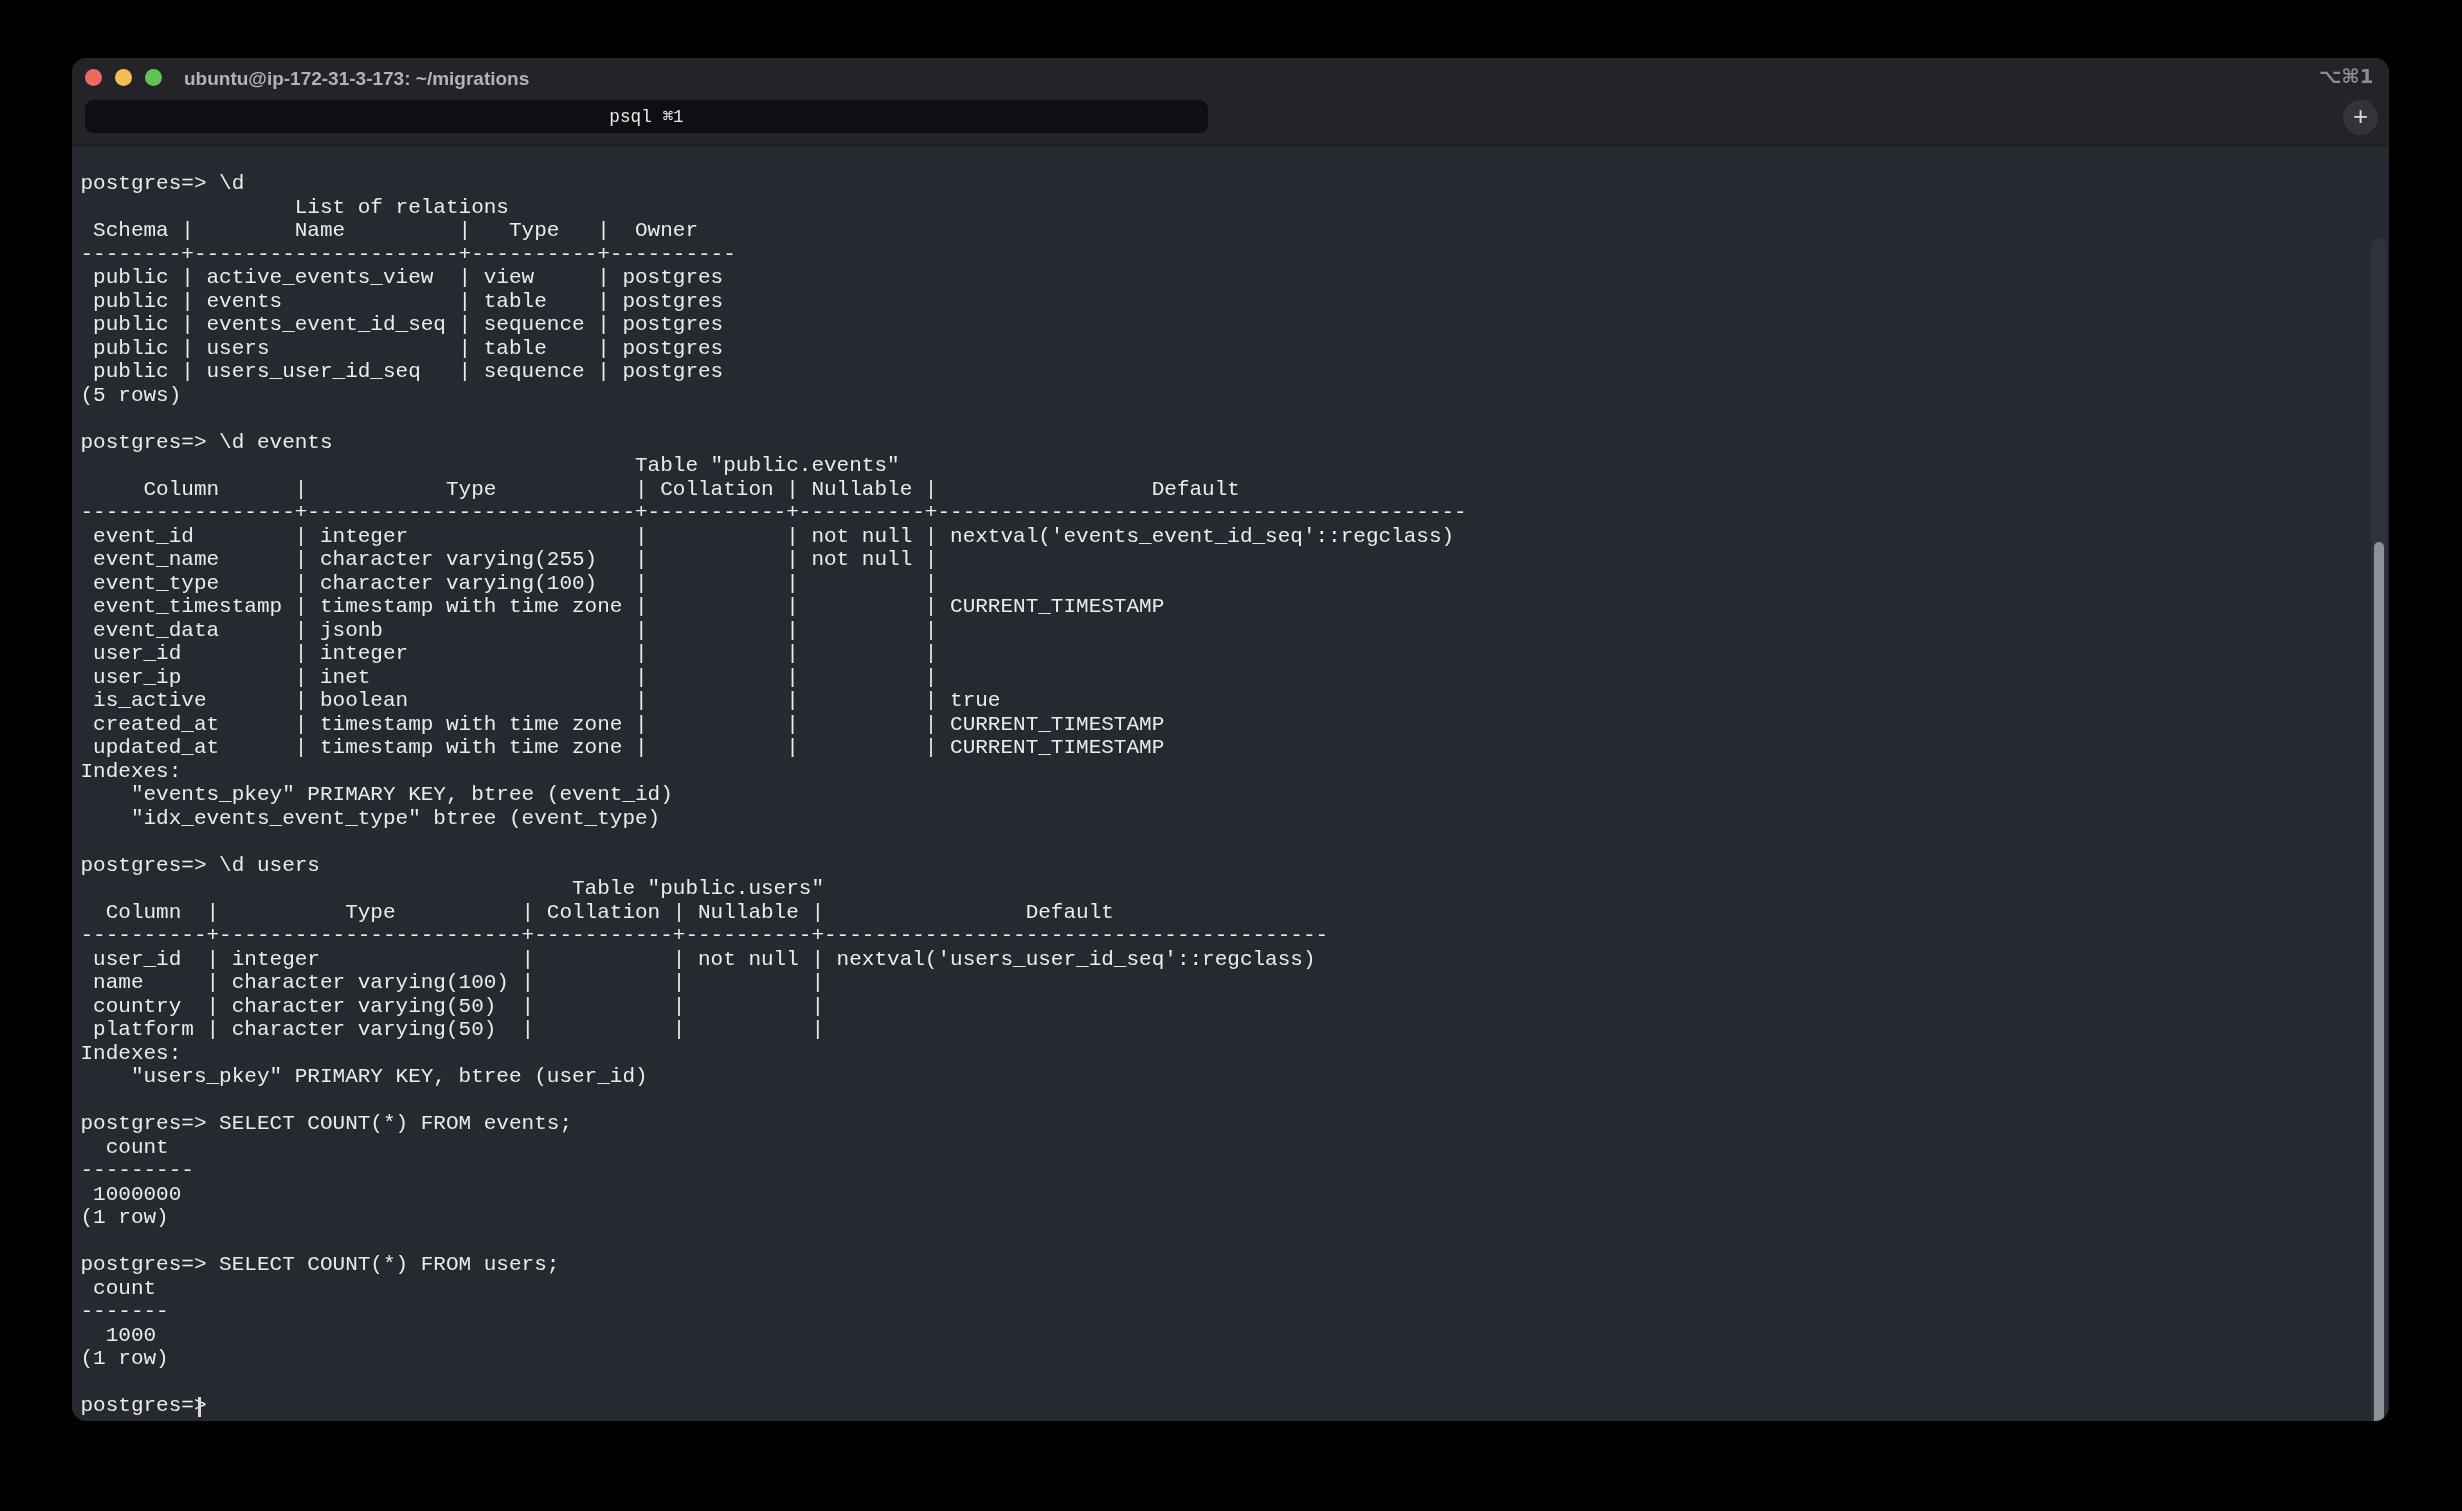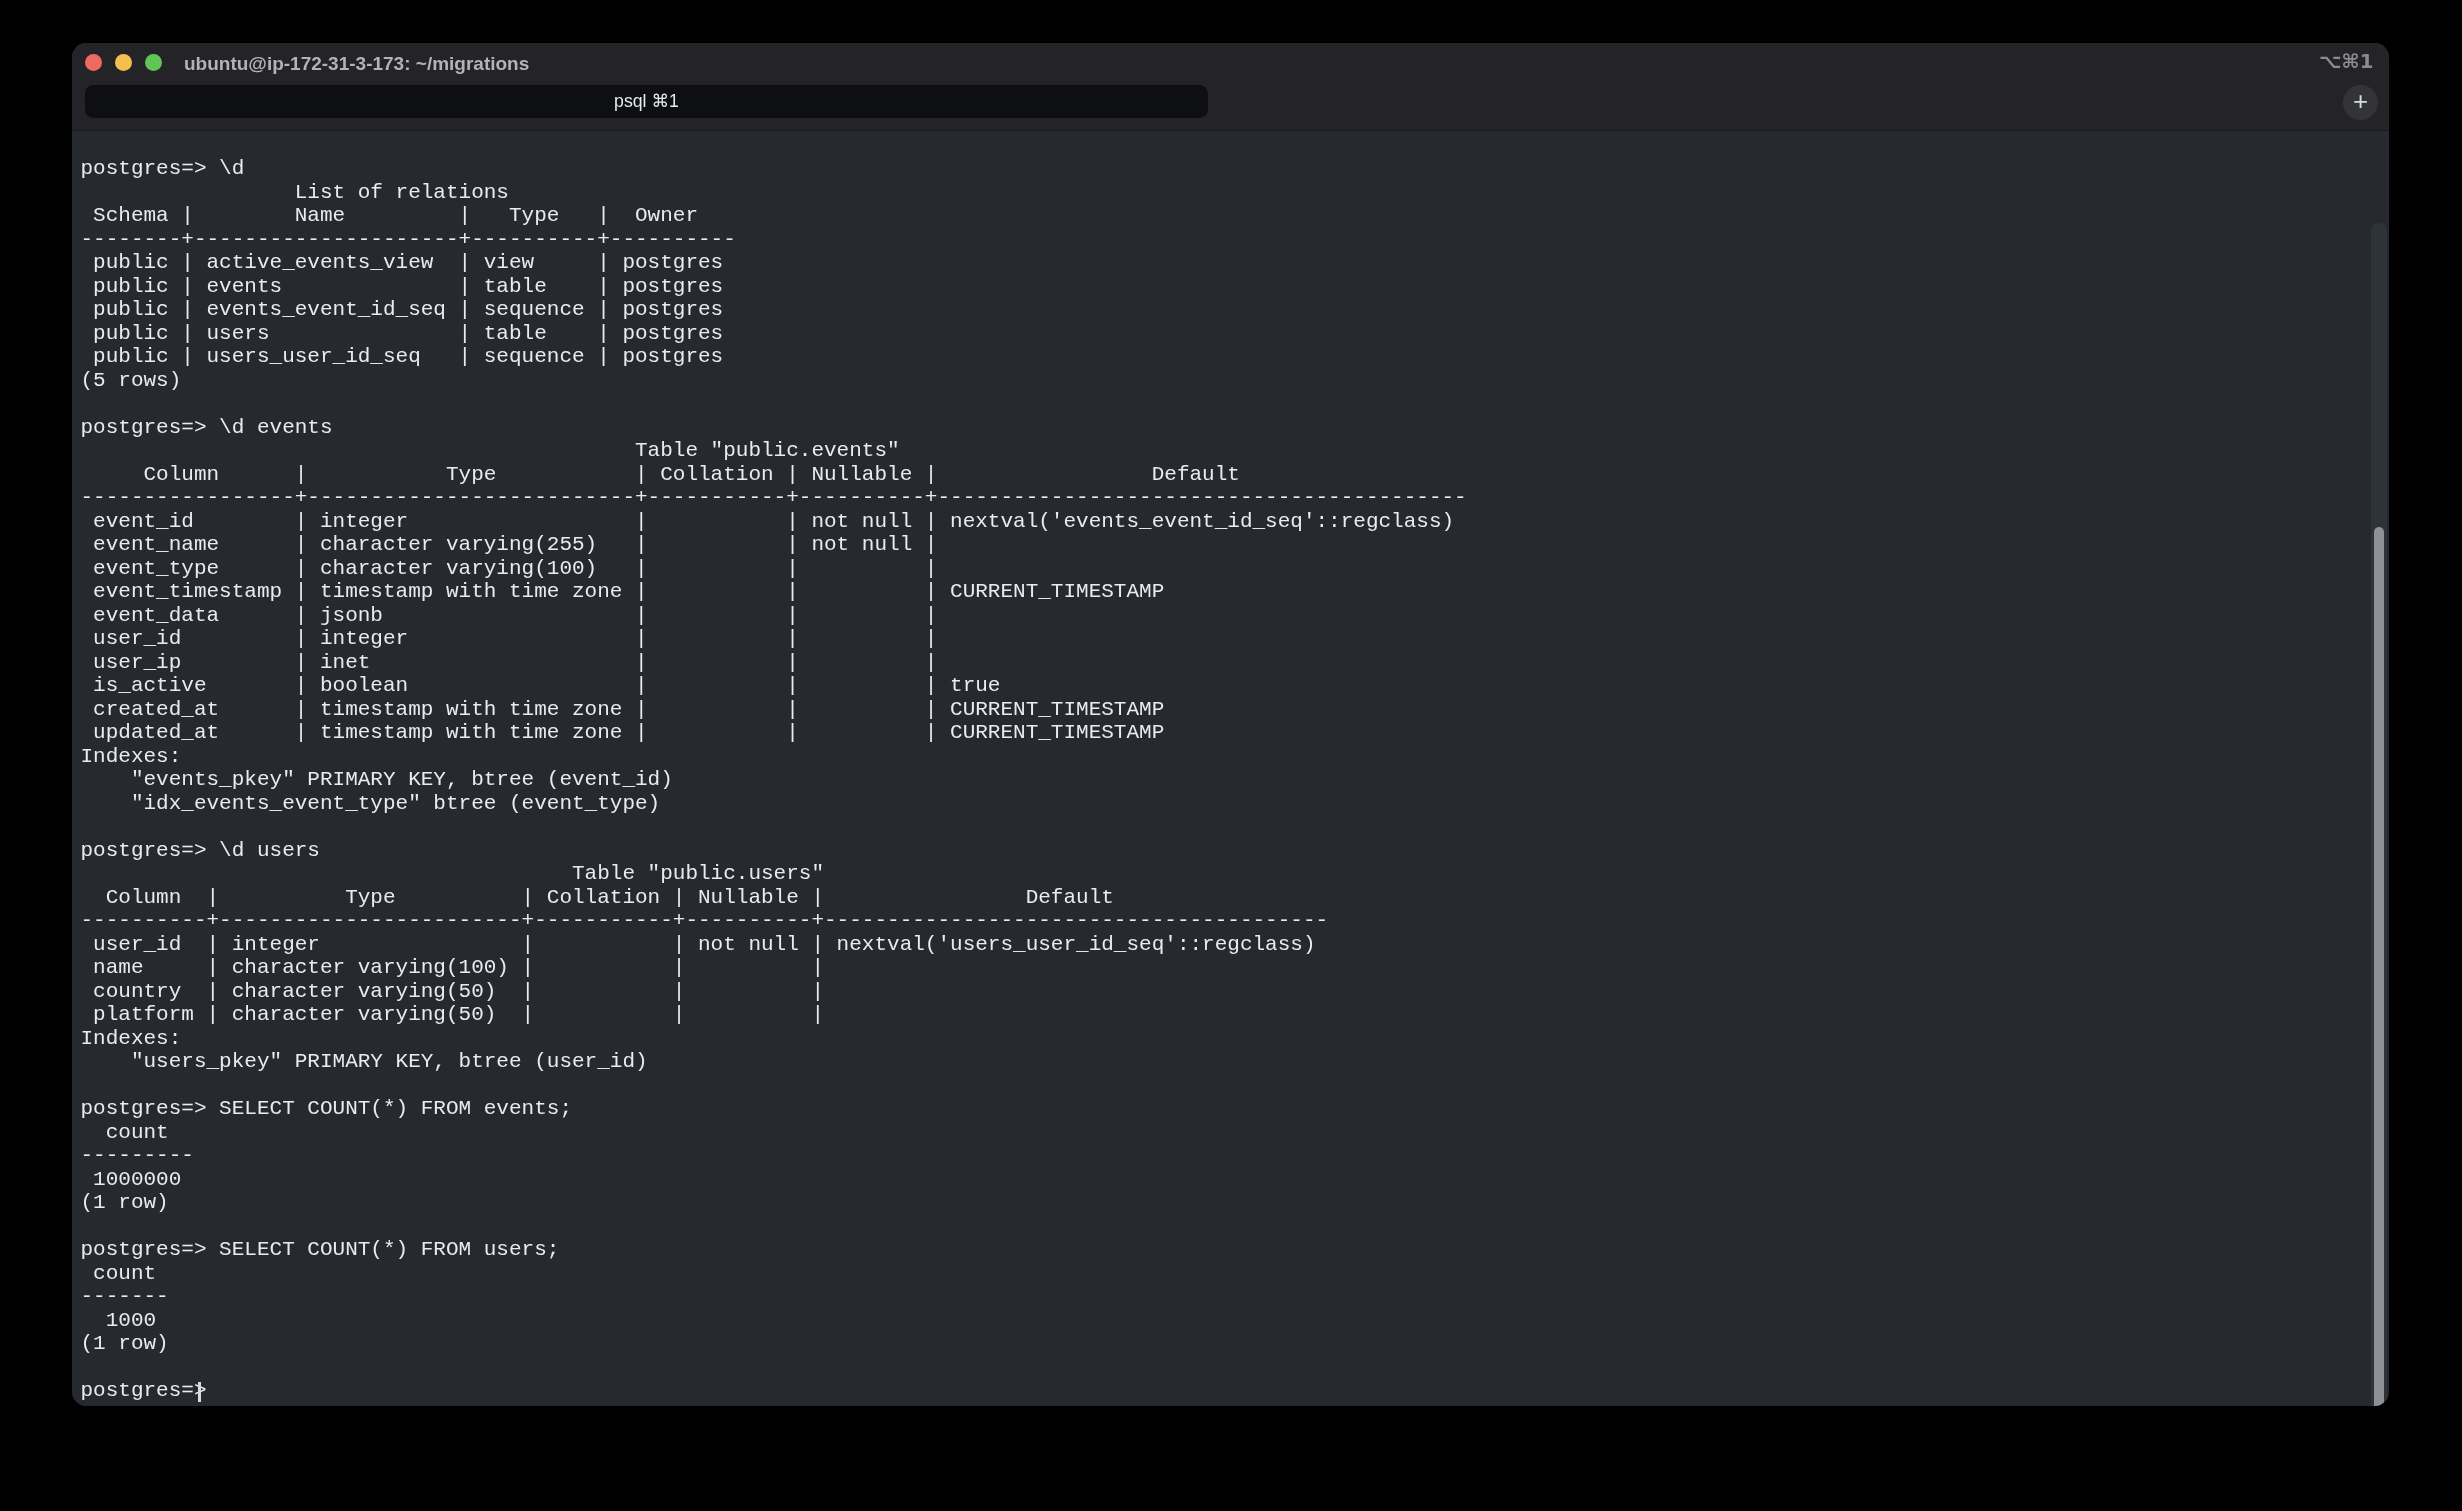--- a/index.html
+++ b/index.html
@@ -8,21 +8,21 @@
     --title-text:#b2b3b5; --shortcut-text:#8b8c90; --terminal-text:#e9ebee;
     --traffic-red:#ed6a5f; --traffic-yellow:#f5bf4f; --traffic-green:#61c555;
     --scrollbar-track:#2e3339; --scrollbar-thumb:#8e9298; --new-tab-bg:#323438;
     --cursor:#d8dadd;
   }
   *{box-sizing:border-box;margin:0;padding:0;}
   html,body{width:2462px;height:1512px;overflow:hidden;}
   body{background:var(--desktop-bg);font-family:"Liberation Sans","DejaVu Sans",sans-serif;}
 
   .window{
-    position:absolute;left:72px;top:43px;width:2317px;height:1363px;
+    position:absolute;left:72px;top:58px;width:2317px;height:1363px;
     border-radius:14.4px;overflow:hidden;background:var(--terminal-bg);
     box-shadow:0 15.7px 52px rgba(0,0,0,0.65);
   }
   .header{
     position:absolute;left:0;top:0;width:100%;height:88px;
     background:var(--header-bg);border-bottom:0.7px solid #1a1a1d;
   }
   .traffic{position:absolute;top:11px;width:17px;height:17px;border-radius:50%;border:none;}
   .traffic.red{left:13px;background:var(--traffic-red);}
   .traffic.yellow{left:43px;background:var(--traffic-yellow);}
@@ -33,21 +33,21 @@
   }
   .shortcut{
     position:absolute;right:15.7px;top:0;height:38px;line-height:38px;
     font-size:19.6px;font-weight:600;color:var(--shortcut-text);
     font-family:"DejaVu Sans","Liberation Sans",sans-serif;
   }
   .tab{
     position:absolute;top:42px;height:33px;border-radius:8.5px;border:none;
     display:flex;align-items:center;justify-content:center;
     font-size:17.7px;color:var(--tab-text);white-space:nowrap;
-    font-family:Liberation Sans, sans-serif;
+    font-family:Liberation Mono, monospace;
   }
   .tab.active{left:13px;width:1123px;background:var(--tab-active-bg);}
   .tab.inactive{left:1144px;width:1121px;background:var(--tab-inactive-bg);}
   .new-tab{
     position:absolute;left:2271px;top:42px;width:35px;height:35px;border-radius:50%;
     background:var(--new-tab-bg);border:none;display:flex;align-items:center;justify-content:center;
   }
   .plus-glyph{color:#d9dadc;font-size:26px;font-weight:300;line-height:1;margin-top:-2.6px;}
 
   .content{

